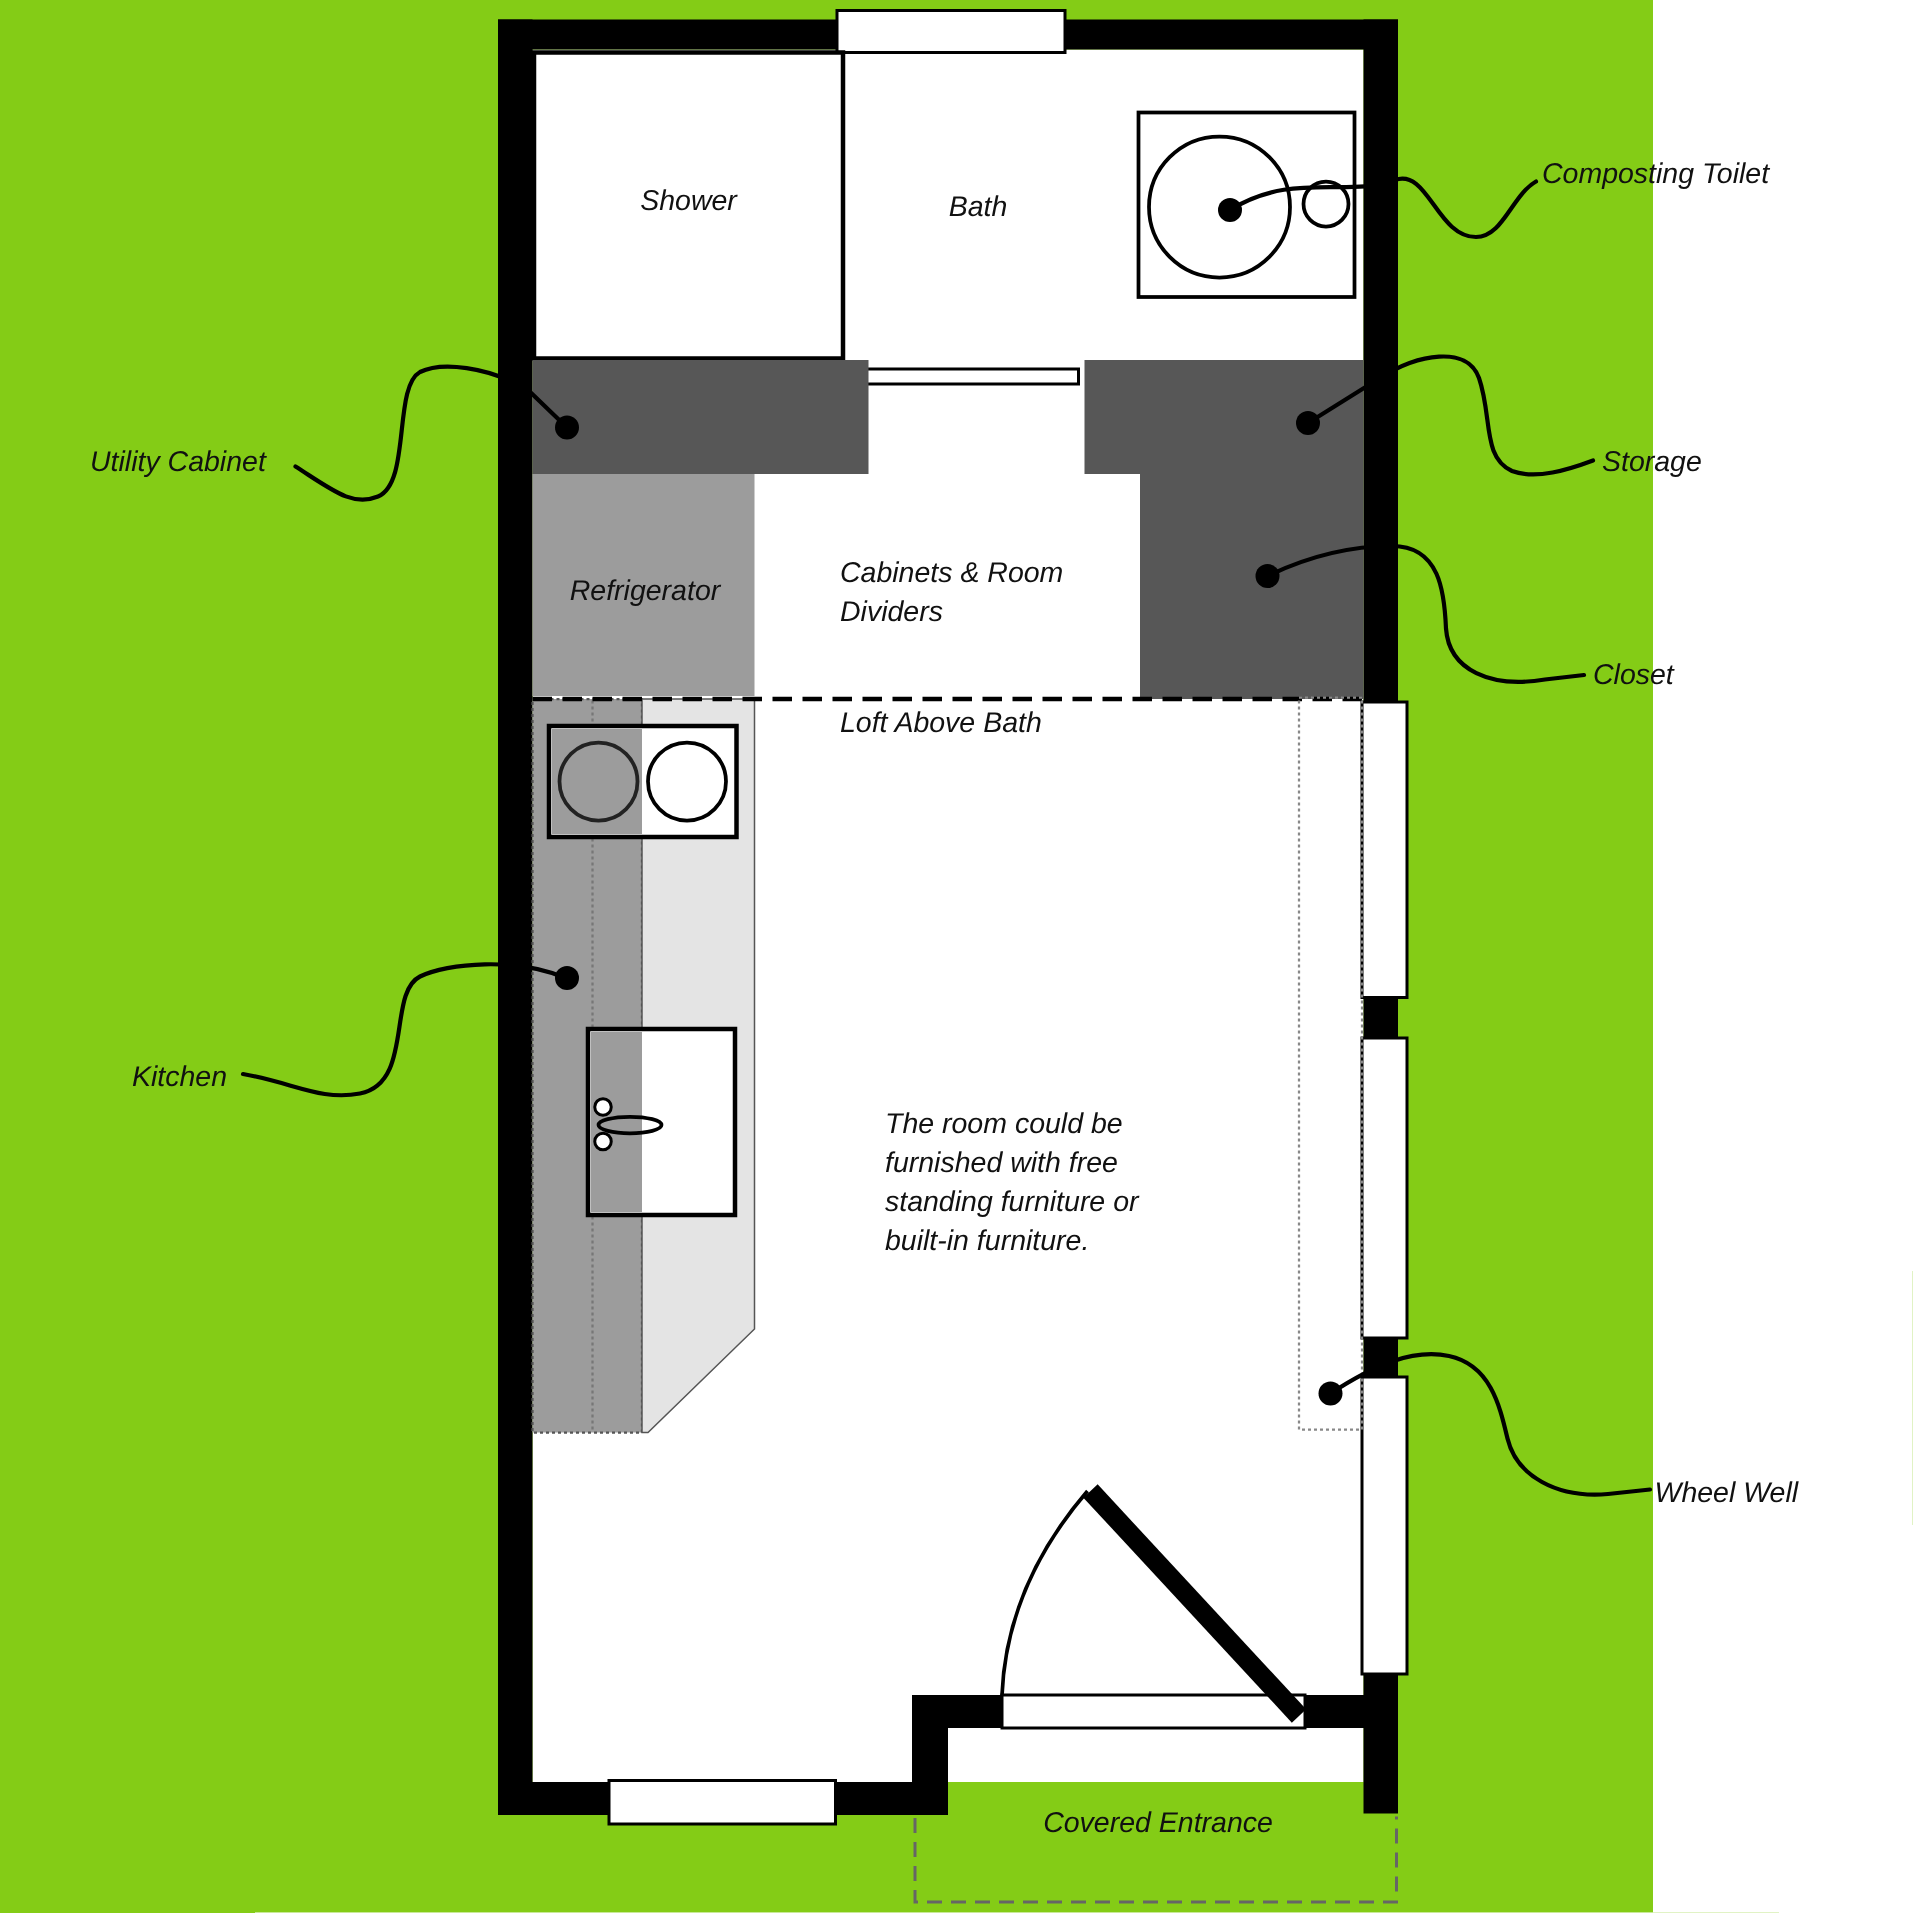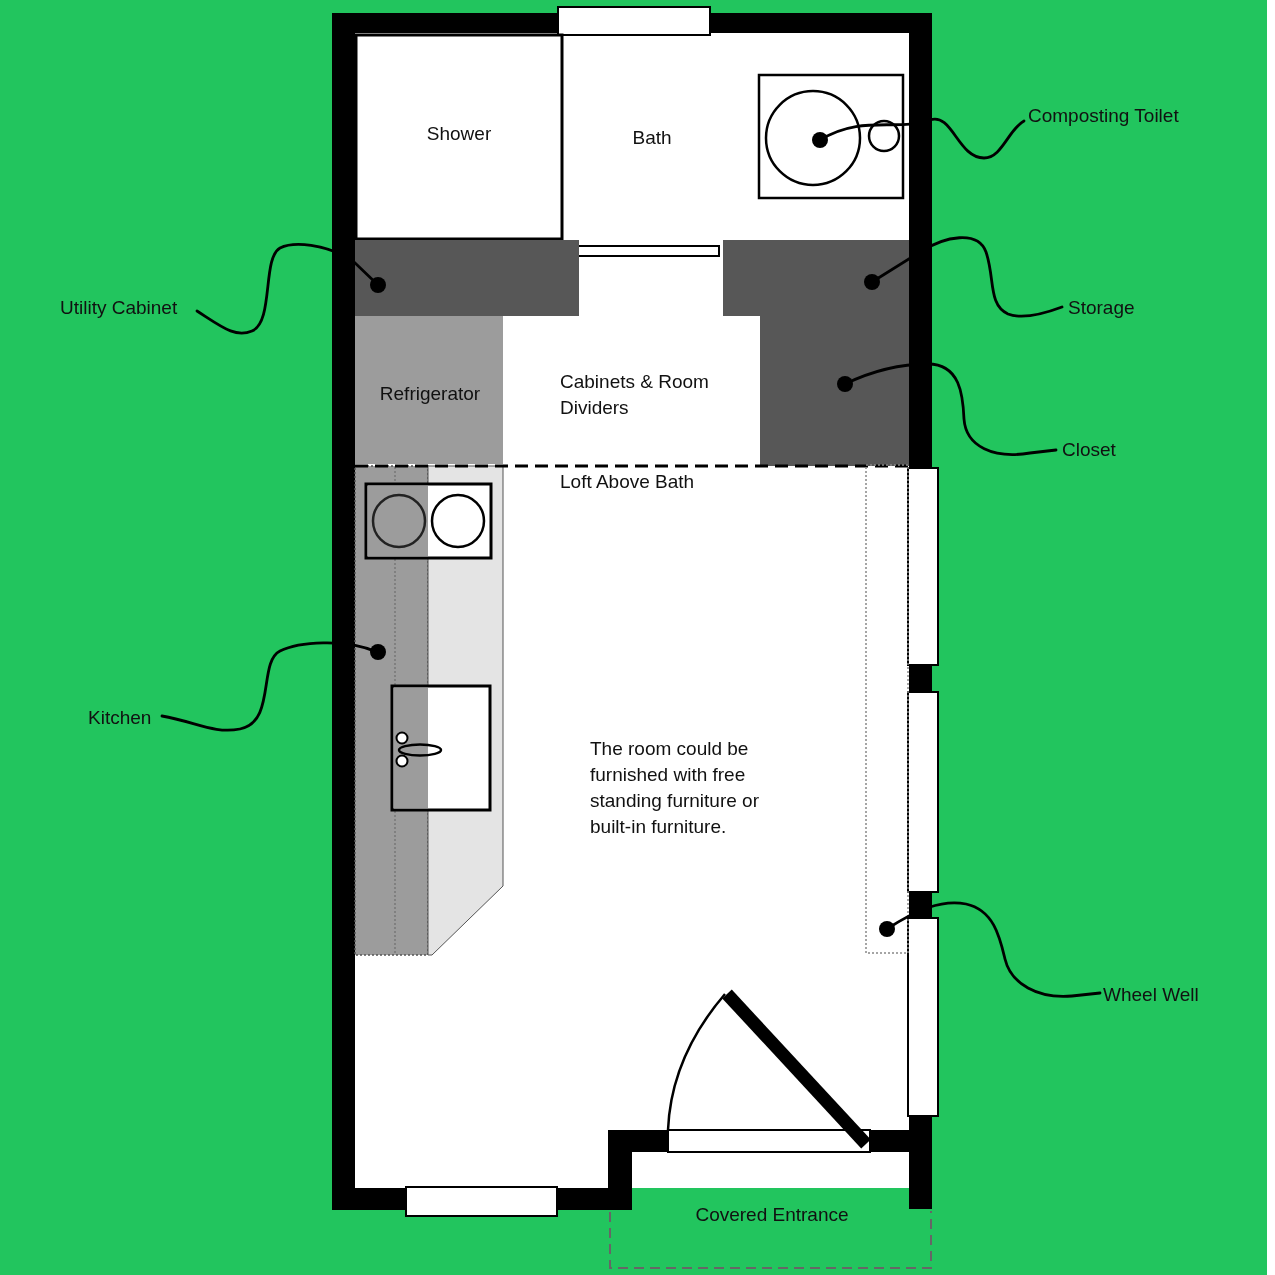--- a/index.html
+++ b/index.html
@@ -1,16 +1,16 @@
 <!DOCTYPE html>
 <html><head>
 <meta charset="utf-8">
 <style>
   html,body{margin:0;padding:0;background:#ffffff;}
-  .stage{width:1267px;height:1275px;position:relative;background:#22c55e;font-family:"Liberation Sans",sans-serif;}
+  .stage{width:1102px;height:1275px;position:relative;background:#84cc16;font-family:"Liberation Sans",sans-serif;font-style:italic;}
   svg{display:block;}
   text{font-family:"Liberation Sans",sans-serif;fill:#111;}
   .room-label{font-size:19px;}
   .callout-label{font-size:19px;}
   .note-line{font-size:19px;}
   .leader{fill:none;stroke:#000;stroke-width:2.8;stroke-linecap:round;}
   .wall{fill:#000;}
   .win{fill:#fff;stroke:#000;stroke-width:2;}
   .dot{fill:#000;}
 </style>

